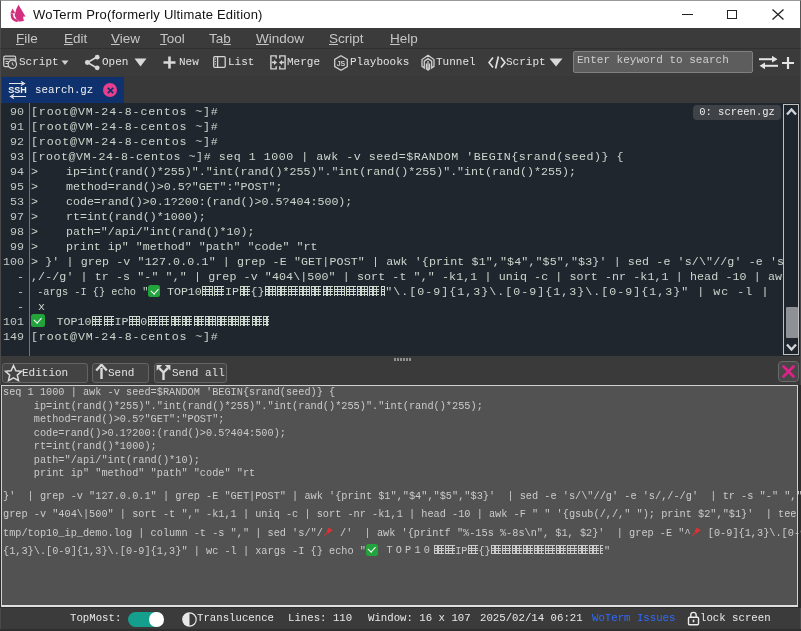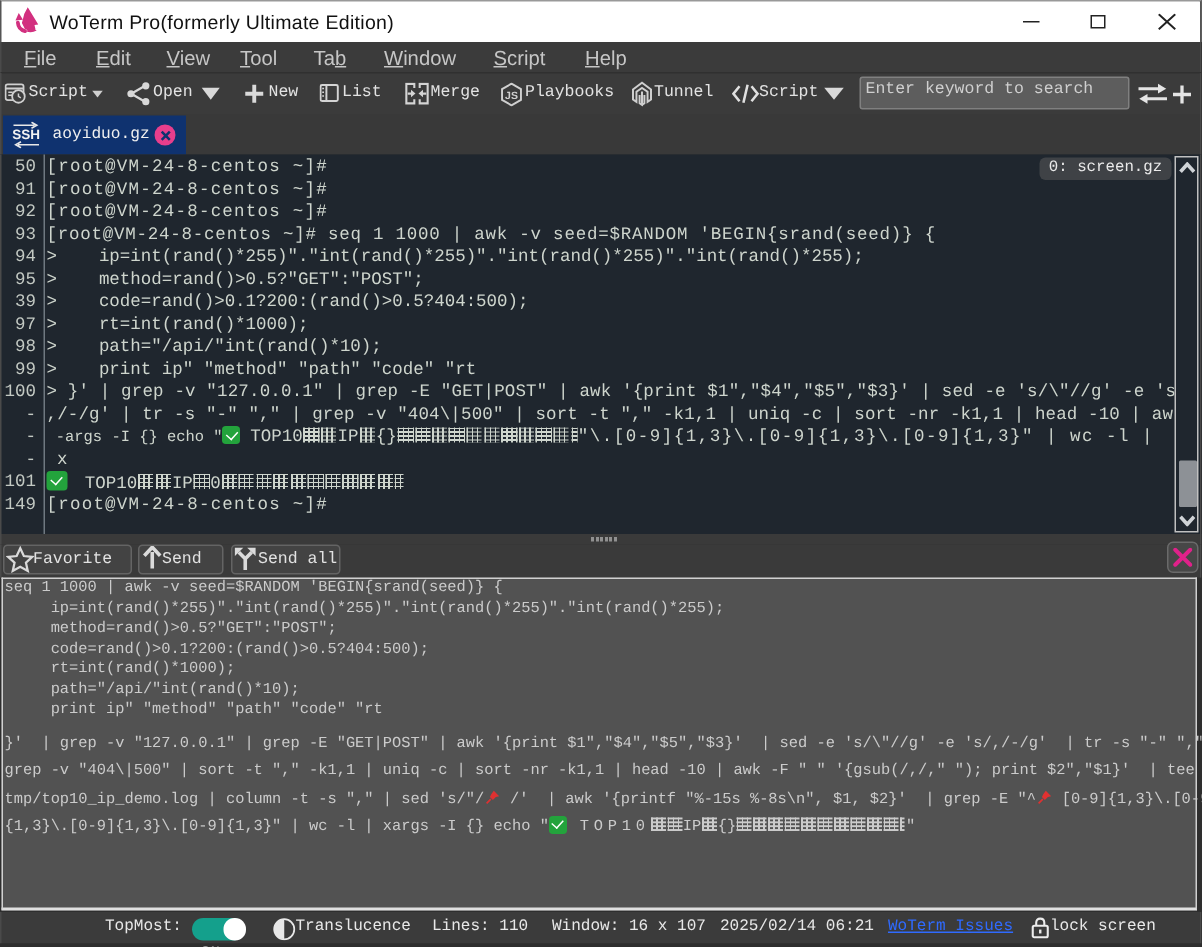--- a/index.html
+++ b/index.html
@@ -125,43 +125,43 @@
 <div class="abs" style="left:573px;top:51px;width:180px;height:22px;background:#5d5d5d;border:1px solid #808080;border-radius:2px"></div>
 <div class="tool-label" style="left:577px;top:54px;color:#cfcfcf">Enter keyword to search</div>
 
 <div class="abs tabbar"></div>
 <div class="tab"></div>
 <svg class="abs" style="left:8px;top:81px" width="19" height="18" viewBox="0 0 19 18">
     <path d="M1 2.5 H15 M13 0.5 L16.5 2.5 L13 4.5" stroke="#e8e8e8" stroke-width="1.1" fill="none"></path>
     <path d="M18 15.5 H4 M6 13.5 L2.5 15.5 L6 17.5" stroke="#e8e8e8" stroke-width="1.1" fill="none"></path>
     <text x="9.5" y="11.8" font-size="9" font-weight="bold" fill="#f2f2f2" text-anchor="middle" font-family="Liberation Sans,sans-serif">SSH</text>
   </svg>
-<div class="abs" style="left:35px;top:84px;font-size:10.8px;color:#f0f0f0;letter-spacing:0">aoyiduo.gz</div>
+<div class="abs" style="left:35px;top:84px;font-size:10.8px;color:#f0f0f0;letter-spacing:0">search.gz</div>
 <div class="abs" style="left:103px;top:83px;width:14px;height:14px;border-radius:50%;background:#e83e8c"></div>
 <svg class="abs" style="left:106.5px;top:86.5px" width="7" height="7" viewBox="0 0 7 7">
     <path d="M0.8 0.8 L6.2 6.2 M6.2 0.8 L0.8 6.2" stroke="#0f326f" stroke-width="1.7"></path>
   </svg>
 
 <div class="abs terminal">
     <div class="gutline"></div>
   </div>
 <div id="term-rows">
-<div class="tnum" style="top:104px">50</div>
+<div class="tnum" style="top:104px">90</div>
 <div class="trow" style="left:31px;top:104px;letter-spacing:0.83px">[root@VM-24-8-centos ~]#</div>
 <div class="tnum" style="top:119px">91</div>
 <div class="trow" style="left:31px;top:119px;letter-spacing:0.83px">[root@VM-24-8-centos ~]#</div>
 <div class="tnum" style="top:134px">92</div>
 <div class="trow" style="left:31px;top:134px;letter-spacing:0.83px">[root@VM-24-8-centos ~]#</div>
 <div class="tnum" style="top:149px">93</div>
 <div class="trow" style="left:31px;top:149px;letter-spacing:0.52px">[root@VM-24-8-centos ~]# seq 1 1000 | awk -v seed=$RANDOM 'BEGIN{srand(seed)} {</div>
 <div class="tnum" style="top:164px">94</div>
 <div class="trow" style="left:31px;top:164px">&gt;    ip=int(rand()*255)"."int(rand()*255)"."int(rand()*255)"."int(rand()*255);</div>
 <div class="tnum" style="top:179px">95</div>
 <div class="trow" style="left:31px;top:179px">&gt;    method=rand()&gt;0.5?"GET":"POST";</div>
-<div class="tnum" style="top:194px">39</div>
+<div class="tnum" style="top:194px">53</div>
 <div class="trow" style="left:31px;top:194px">&gt;    code=rand()&gt;0.1?200:(rand()&gt;0.5?404:500);</div>
 <div class="tnum" style="top:209px">97</div>
 <div class="trow" style="left:31px;top:209px">&gt;    rt=int(rand()*1000);</div>
 <div class="tnum" style="top:224px">98</div>
 <div class="trow" style="left:31px;top:224px">&gt;    path="/api/"int(rand()*10);</div>
 <div class="tnum" style="top:239px">99</div>
 <div class="trow" style="left:31px;top:239px">&gt;    print ip" "method" "path" "code" "rt</div>
 <div class="tnum" style="top:254px">100</div>
 <div class="trow" style="left:31px;top:254px;letter-spacing:0.12px">&gt; }' | grep -v "127.0.0.1" | grep -E "GET|POST" | awk '{print $1","$4","$5","$3}' | sed -e 's/\"//g' -e 's/</div>
 <div class="tnum" style="top:269px">-</div>
@@ -197,21 +197,21 @@
   </svg>
 <svg class="abs" style="left:95px;top:364px" width="13" height="16" viewBox="0 0 13 16">
     <path d="M6.5 15 V4" stroke="#dadada" stroke-width="2.4"></path>
     <path d="M1.2 6.5 L6.5 0.8 L11.8 6.5" stroke="#dadada" stroke-width="2.4" fill="none"></path>
   </svg>
 <svg class="abs" style="left:155px;top:364px" width="17" height="17" viewBox="0 0 17 17">
     <path d="M8.5 16 V8.5 M8.5 8.5 L4.2 4.2 M8.5 8.5 L12.8 4.2" stroke="#dadada" stroke-width="2.4" fill="none"></path>
     <path d="M1.6 1.1 L7.2 1.1 L1.6 6.7 Z" fill="#dadada"></path>
     <path d="M15.4 1.1 L9.8 1.1 L15.4 6.7 Z" fill="#dadada"></path>
   </svg>
-<div class="tool-label" style="left:22px;top:367px">Favorite</div>
+<div class="tool-label" style="left:22px;top:367px">Edition</div>
 <div class="tool-label" style="left:108px;top:367px">Send</div>
 <div class="tool-label" style="left:172px;top:367px">Send all</div>
 <div class="abs" style="left:778px;top:361px;width:21px;height:21px;background:#474747;border:1px solid #6a6a6a;border-radius:4px"></div>
 <svg class="abs" style="left:782px;top:365px" width="13" height="13" viewBox="0 0 13 13">
     <path d="M1.5 1.5 L11.5 11.5 M11.5 1.5 L1.5 11.5" stroke="#e0218a" stroke-width="2.6" stroke-linecap="round"></path>
   </svg>
 
 <div class="abs panel"></div>
 <div id="panel-rows">
 <div class="prow" style="left:3px;top:386.0px">seq 1 1000 | awk -v seed=$RANDOM 'BEGIN{srand(seed)} {</div>
@@ -232,21 +232,21 @@
       </svg> [0-9]{1,3}\.[0-9]</div>
 <div class="prow" style="left:3px;top:543.5px">{1,3}\.[0-9]{1,3}\.[0-9]{1,3}" | wc -l | xargs -I {} echo "<span class="ck" style="width:12.5px;height:12px;vertical-align:-2.5px"></span><span style="margin-left:8px;letter-spacing:3.2px">TOP10</span><span class="cjk" style="width:9.8px;height:9.5px"></span><span class="cjk" style="width:9.8px;height:9.5px"></span>IP<span class="cjk" style="width:9.8px;height:9.5px"></span>{}<span class="cjk" style="width:9.8px;height:9.5px"></span><span class="cjk" style="width:8.5px;height:9.5px"></span><span class="cjk" style="width:9.8px;height:9.5px"></span><span class="cjk" style="width:9.8px;height:9.5px"></span><span class="cjk" style="width:9.8px;height:9.5px"></span><span class="cjk" style="width:9.8px;height:9.5px"></span><span class="cjk" style="width:9.8px;height:9.5px"></span><span class="cjk" style="width:9.8px;height:9.5px"></span><span class="cjk" style="width:9.8px;height:9.5px"></span><span class="cjk" style="width:9.8px;height:9.5px"></span><span class="cjk" style="width:3.5px;height:9.5px"></span>"</div>
 </div>
 
 <div class="abs statusbar"></div>
 <div class="abs" style="left:0;top:628.5px;width:801px;height:2.5px;background:#2e2e2e"></div>
 <div class="st" style="left:70px;top:612px">TopMost:</div>
 <div class="st" style="left:288px;top:612px">Lines: 110</div>
 <div class="st" style="left:368px;top:612px">Window: 16 x 107</div>
 <div class="st" style="left:480px;top:612px">2025/02/14 06:21</div>
-<div class="st" style="left:592px;top:612px;color:#2f6aff;text-decoration:underline">WoTerm Issues</div>
+<div class="st" style="left:592px;top:612px;color:#2f6aff;">WoTerm Issues</div>
 <div class="st" style="left:700px;top:612px">lock screen</div>
 <svg class="abs" style="left:182px;top:611.5px" width="15" height="15" viewBox="0 0 15 15">
     <circle cx="7.5" cy="7.5" r="6.7" fill="none" stroke="#e8e8e8" stroke-width="1.2"></circle>
     <path d="M7.5 0.8 A6.7 6.7 0 0 0 7.5 14.2 Z" fill="#e8e8e8"></path>
   </svg>
 <svg class="abs" style="left:687px;top:610.5px" width="13" height="15" viewBox="0 0 13 15">
     <rect x="1.5" y="6.2" width="10" height="7.6" rx="1" fill="none" stroke="#ececec" stroke-width="1.4"></rect>
     <path d="M3.8 6.2 V4.2 Q3.8 1.4 6.5 1.4 Q9.2 1.4 9.2 4.2 V6.2" fill="none" stroke="#ececec" stroke-width="1.4"></path>
     <rect x="5.7" y="8.7" width="1.6" height="2.6" fill="#ececec"></rect>
   </svg>

